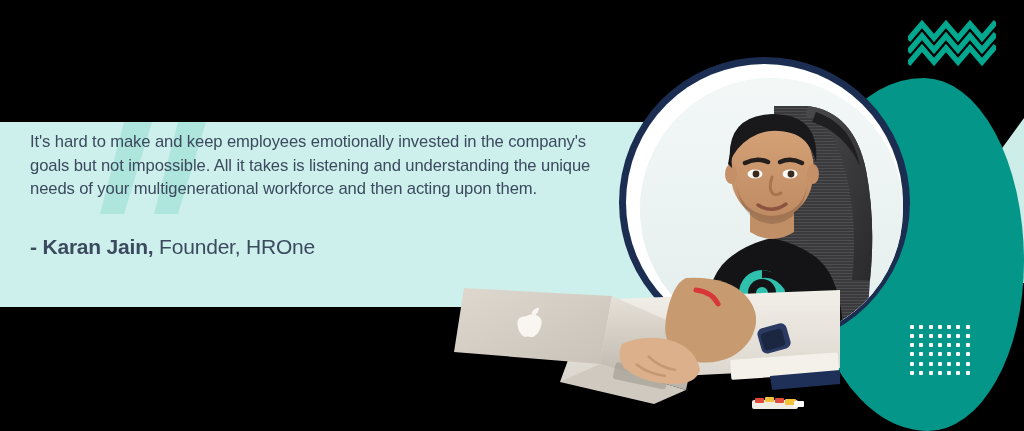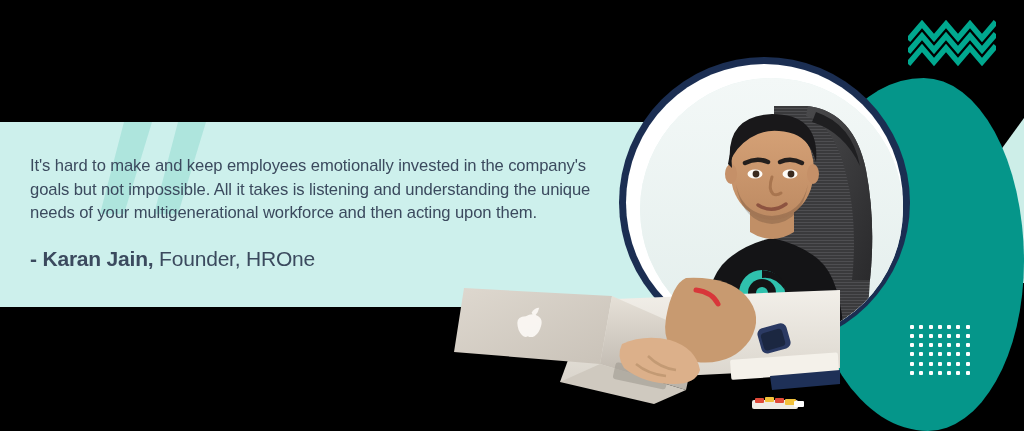--- a/index.html
+++ b/index.html
@@ -72,32 +72,32 @@
   .quote-watermark {
     position:absolute;
     left:94px; top:0px;
     width:118px; height:92px;
     z-index:1;
     pointer-events:none;
   }
   .quote-inner {
     position:relative;
     z-index:2;
-    padding:32px 0 0 30px;
+    padding:8px 0 0 30px;
   }
   .quote-text {
     color:#3b4a5e;
     font-size:16.6px;
     line-height:23.5px;
     letter-spacing:-0.1px;
     width:585px;
     font-weight:400;
   }
   .attribution {
-    margin-top:22px;
+    margin-top:34px;
     color:#3b4a5e;
     font-size:21px;
     letter-spacing:-0.2px;
     white-space:nowrap;
   }
   .attribution .who { font-weight:700; }
   .attribution .role { font-weight:400; }
 
   
   .portrait-ring {

